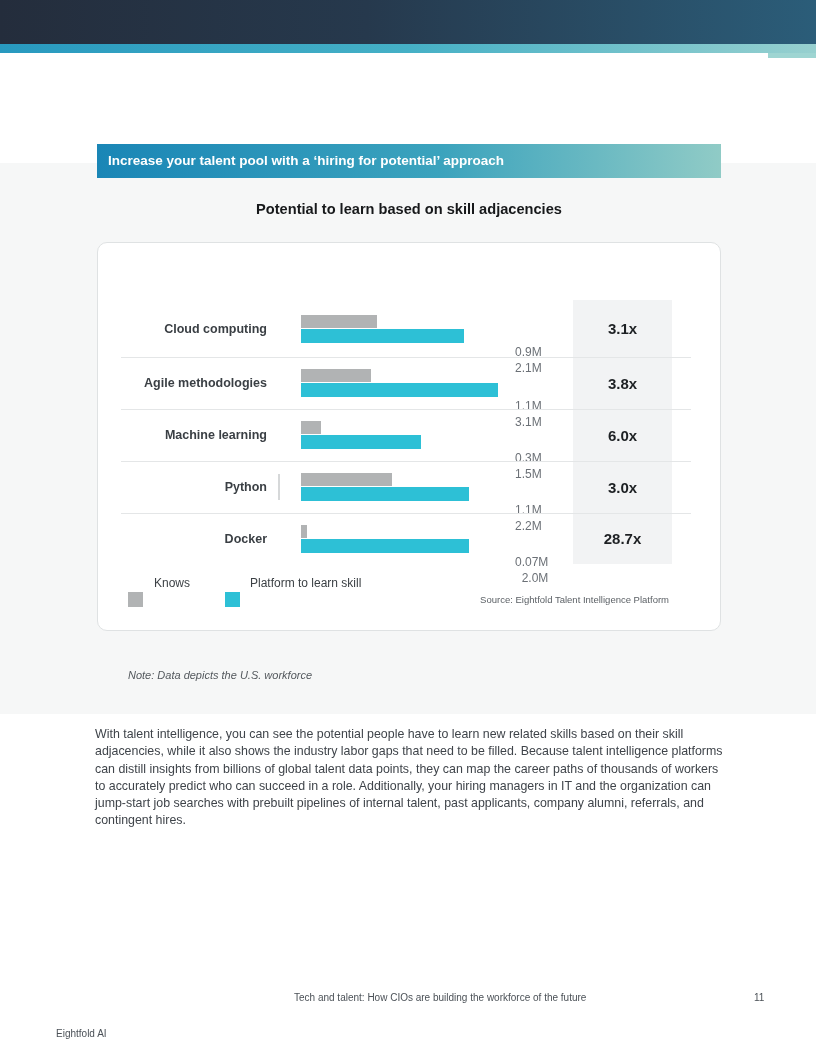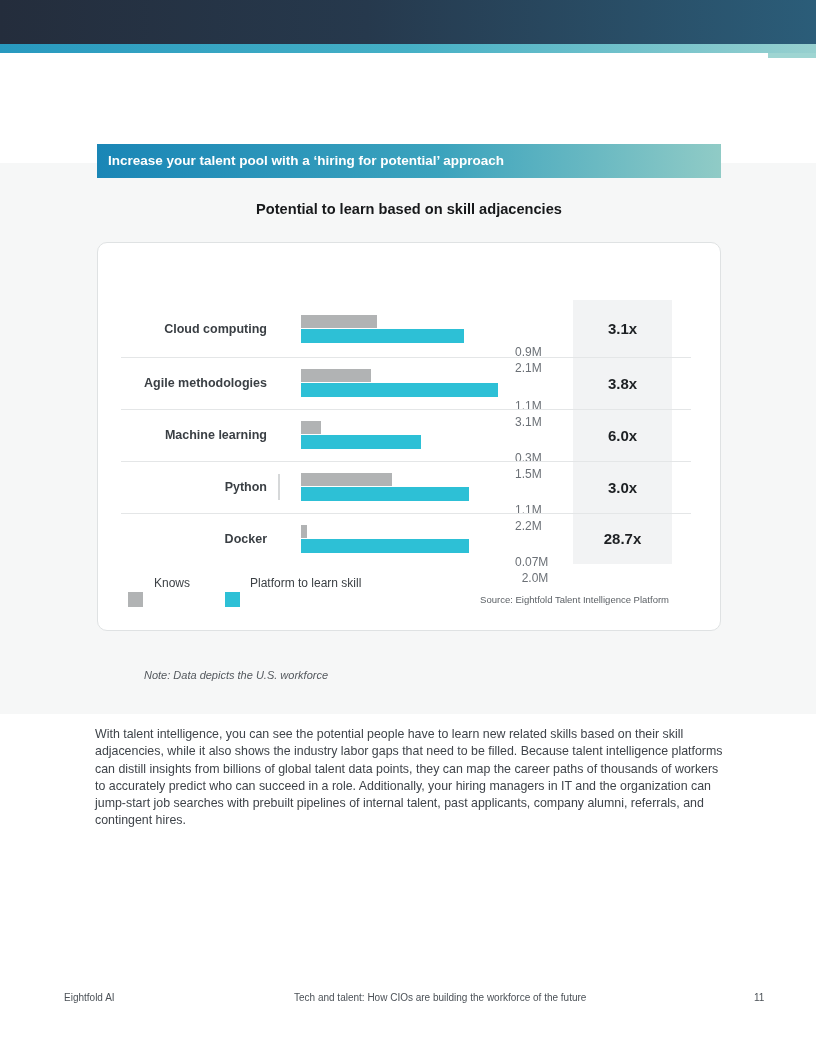--- a/index.html
+++ b/index.html
@@ -47,26 +47,26 @@
   .cursor-line{position:absolute;left:180px;top:calc(50% - 13px);width:2px;height:26px;background:#d6d8d9;}
   
   .swatch{position:absolute;top:349px;width:15px;height:15px;}
   .swatch-knows{left:30px;background:#b1b3b4;}
   .swatch-potential{left:127px;background:#2dc0d6;}
   .legend-label{position:absolute;top:333px;font-size:12px;line-height:15px;color:#3c4145;}
   .legend-knows-label{left:56px;}
   .legend-potential-label{left:152px;}
   .source{position:absolute;right:51px;top:351px;font-size:9.5px;color:#5c6166;}
   
-  .note{position:absolute;left:144px;top:669px;font-size:11px;font-style:italic;color:#53585d;}
+  .note{position:absolute;left:128px;top:669px;font-size:11px;font-style:italic;color:#53585d;}
   .body-par{position:absolute;left:95px;top:726px;width:634px;
     font-size:12.4px;line-height:17.3px;color:#3f444a;}
   
   .footer-text{position:absolute;top:992px;font-size:10px;color:#4b5157;}
-  .footer-brand{left:64px;}
+  .footer-brand{left:56px;margin-top:36px;}
   .footer-title{left:294px;}
   .footer-page{left:754px;}
 </style>
 </head>
 <body>
 
 <div class="page">
 
   <div class="top-bar"></div>
   <div class="top-strip"></div>

